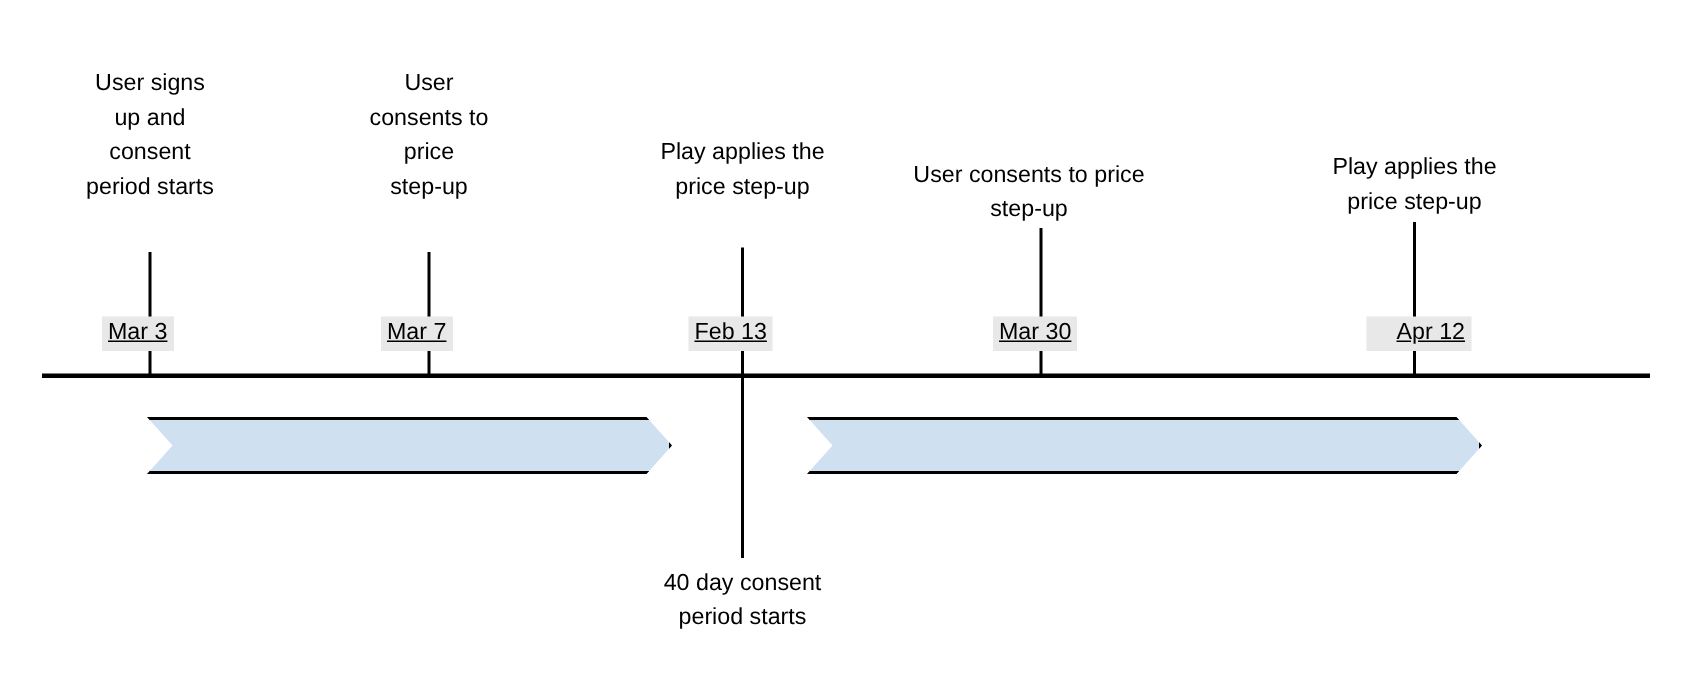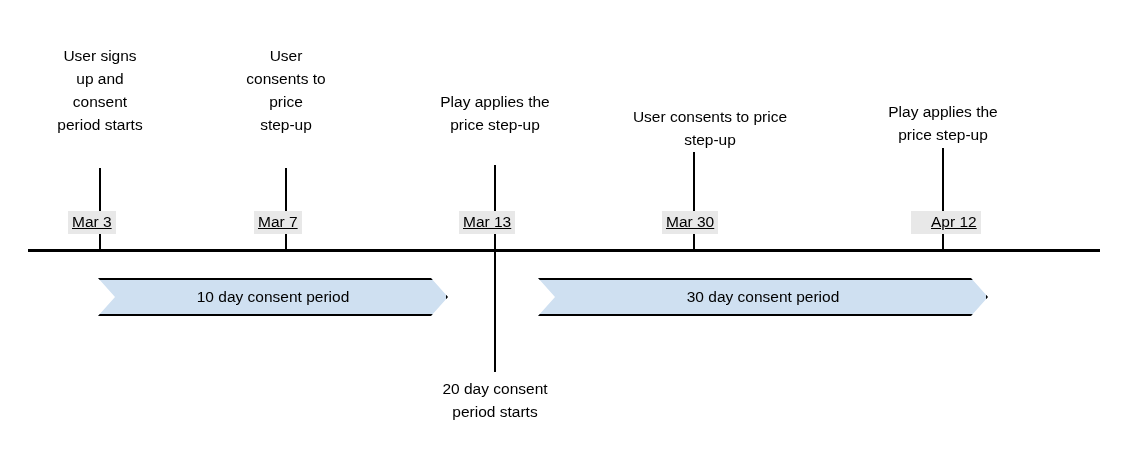--- a/index.html
+++ b/index.html
@@ -100,44 +100,42 @@
 period starts</div>
 
   <div class="event-label" style="left:212px; top:44px; width:148px;">User
 consents to
 price
 step-up</div>
 
   <div class="event-label" style="left:400px; top:90px; width:190px;">Play applies the
 price step-up</div>
 
-  <div class="event-label" style="left:592px; top:105px; width:236px;">User consents to price
+  <div class="event-label" style="left:568px; top:105px; width:236px;">User consents to price
 step-up</div>
 
   <div class="event-label" style="left:853px; top:100px; width:180px;">Play applies the
 price step-up</div>
 
   <div class="tick" style="left:99px; top:168px; height:83px;"></div>
   <div class="tick" style="left:285px; top:168px; height:83px;"></div>
   <div class="tick" style="left:494px; top:165px; height:86px;"></div>
   <div class="tick" style="left:693px; top:152px; height:99px;"></div>
   <div class="tick" style="left:942px; top:148px; height:103px;"></div>
 
   <div class="tick" style="left:494px; top:251px; height:121px;"></div>
 
   <div class="date-chip" style="left:68px; top:211px;">Mar 3</div>
   <div class="date-chip" style="left:254px; top:211px;text-align:center;">Mar 7</div>
-  <div class="date-chip" style="left:459px; top:211px;">Mar 13</div>
+  <div class="date-chip" style="left:459px; top:211px;">Feb 13</div>
   <div class="date-chip" style="left:662px; top:211px;">Mar 30</div>
   <div class="date-chip" style="left:911px; top:211px;padding-left:20px;">Apr 12</div>
 
   <div class="axis-line"></div>
 
   <div class="banner" style="left:98px; top:278px; width:350px;"></div>
-  <div class="banner-label" style="left:98px; top:278px; width:350px;">10 day consent period</div>
 
   <div class="banner" style="left:538px; top:278px; width:450px;"></div>
-  <div class="banner-label" style="left:538px; top:278px; width:450px;">30 day consent period</div>
 
-  <div class="bottom-caption" style="left:400px; top:377px; width:190px;">20 day consent
+  <div class="bottom-caption" style="left:400px; top:377px; width:190px;">40 day consent
 period starts</div>
 
 </div>
 
 </body></html>

